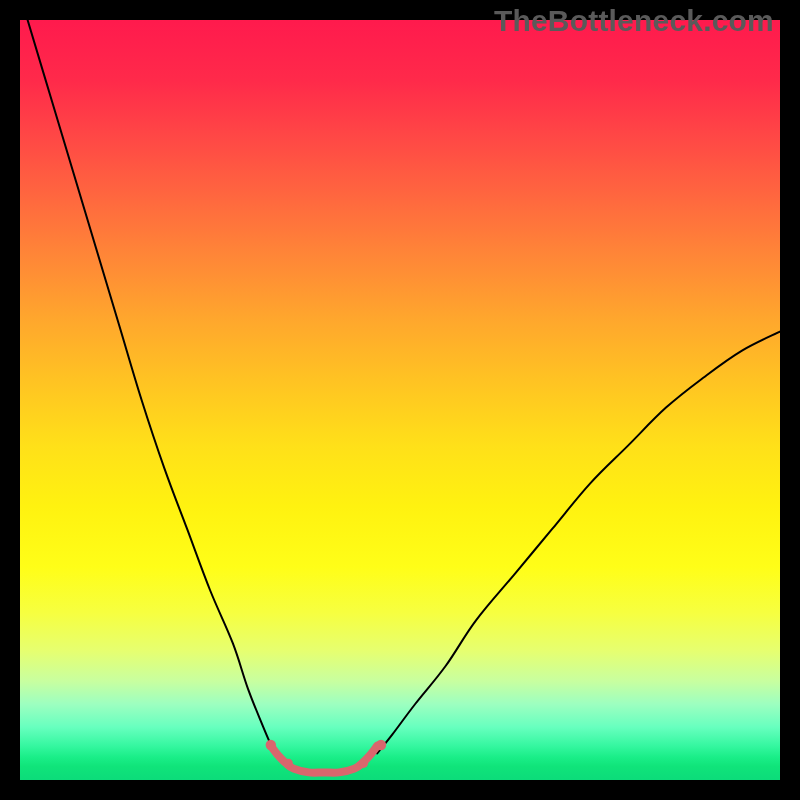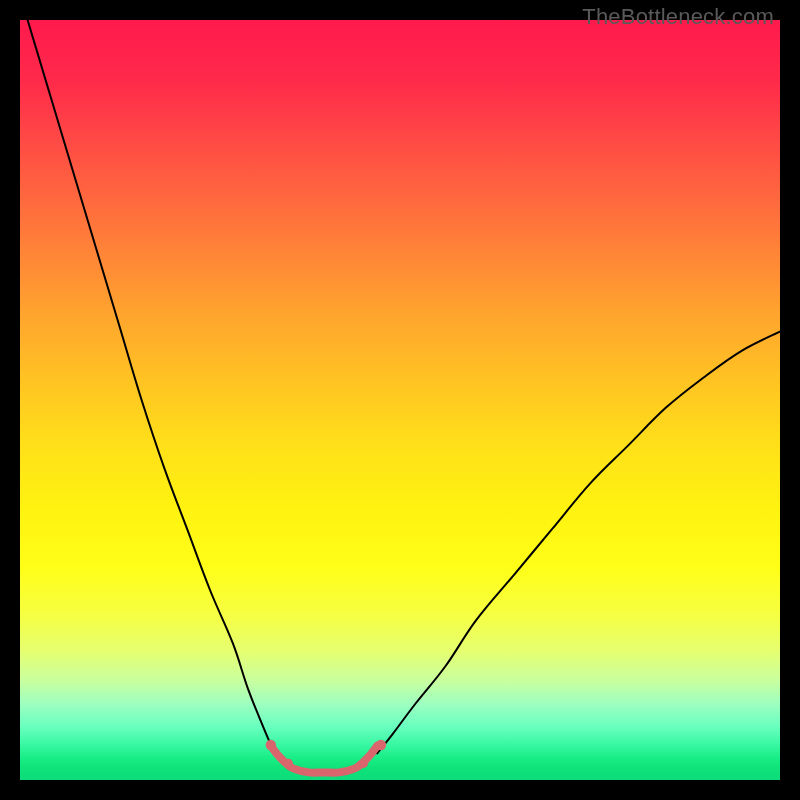--- a/index.html
+++ b/index.html
@@ -36,22 +36,22 @@
       #1aee88 97%,
       #10e47a 98.2%,
       #0ee07a 99%,
       #0cdc7a 100%
     );
   }
   .watermark {
     position: absolute;
     top: 4px;
     right: 26px;
-    font-size: 22px;
-    font-weight: 400;
+    font-size: 30px;
+    font-weight: 700;
     color: #5a5a5a;
     letter-spacing: 0.2px;
     user-select: none;
   }
   svg.curve-layer {
     position: absolute;
     left: 0; top: 0;
     width: 760px; height: 760px;
   }
 </style>

